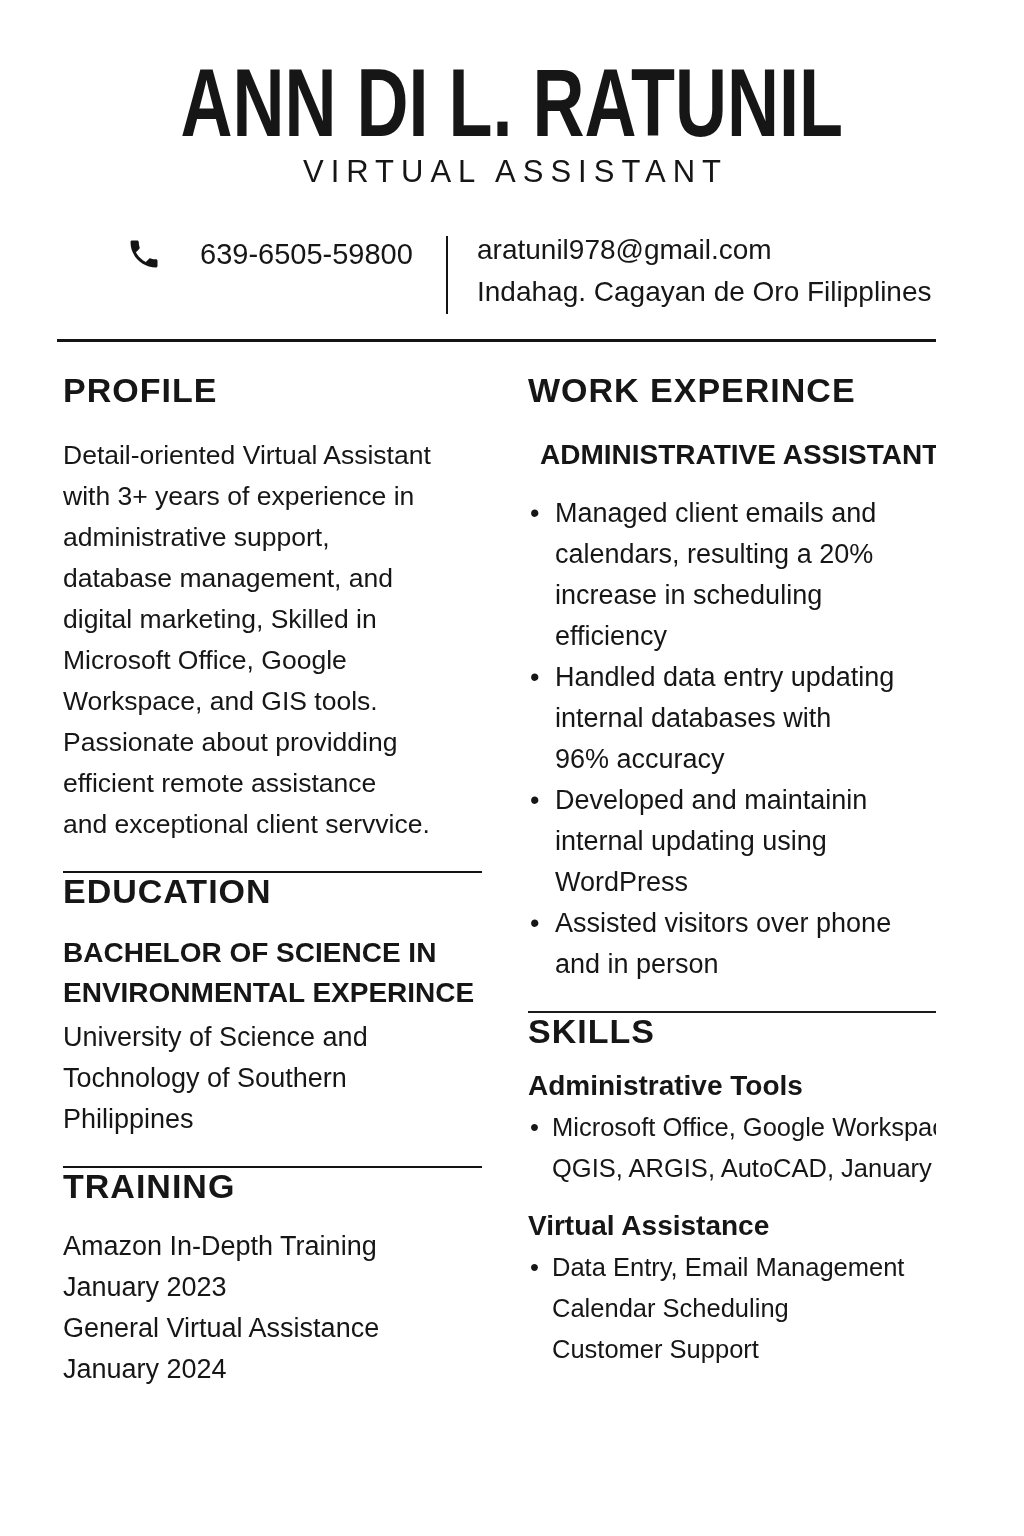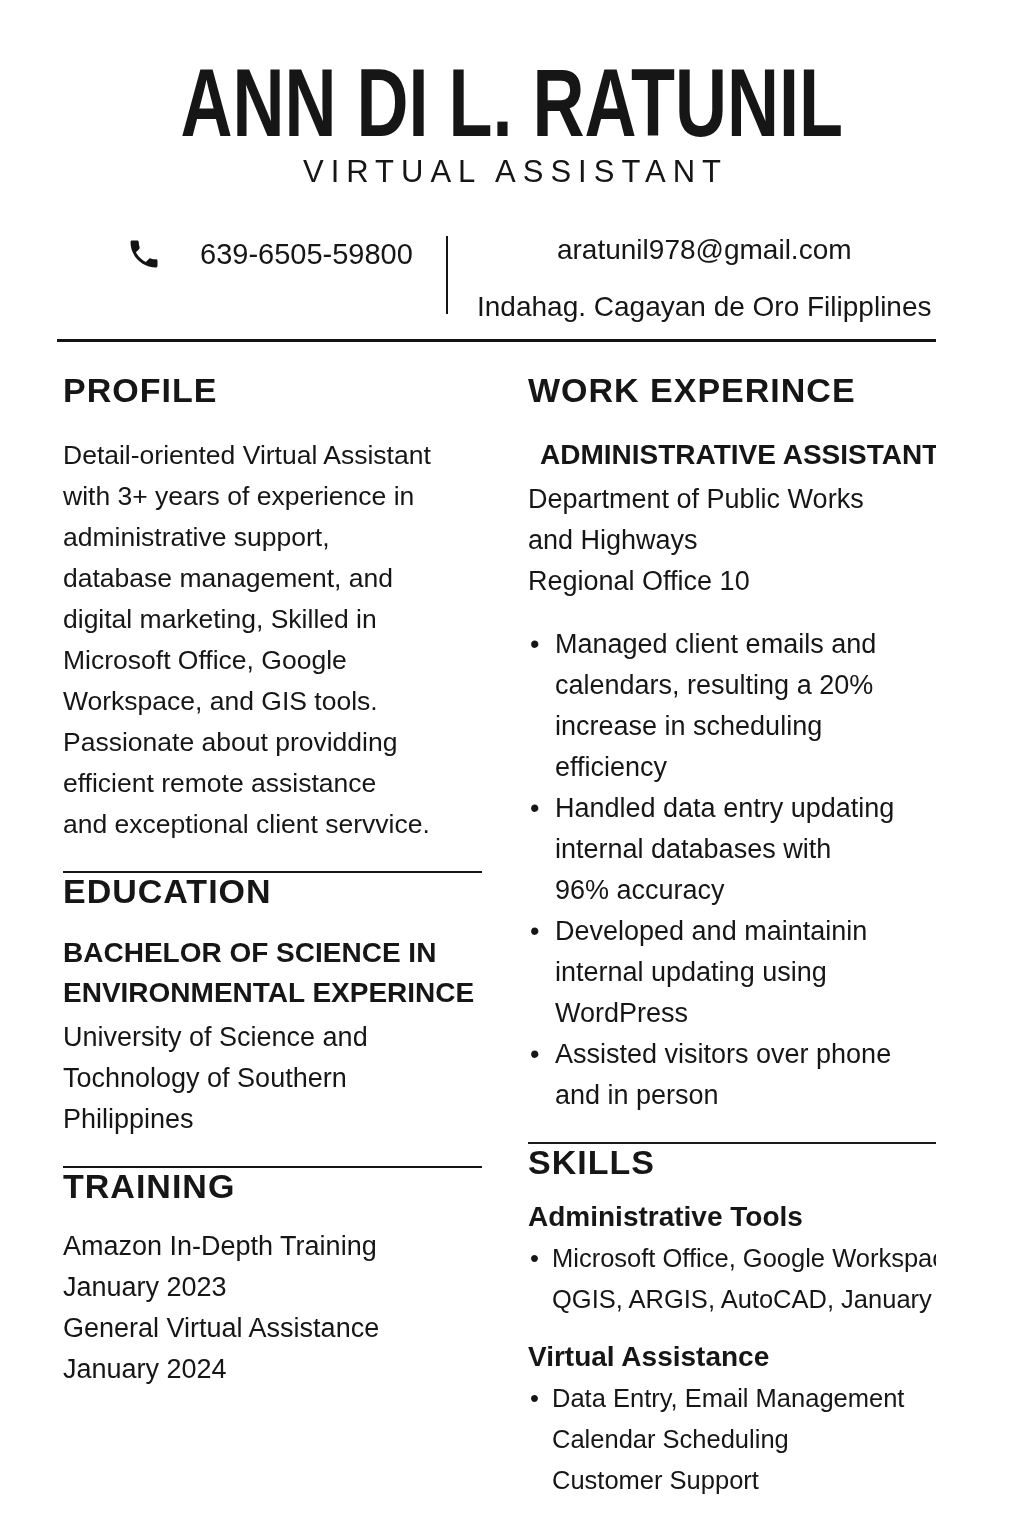--- a/index.html
+++ b/index.html
@@ -22,21 +22,21 @@
     position: absolute; top: 152px; left: 0; width: 1024px;
     text-align: center; font-size: 31px; line-height: 40px;
     letter-spacing: 7px; text-indent: 7px; font-weight: 400;
   }
 
   .contact { position: absolute; top: 234px; left: 126px; display: flex; align-items: flex-start; }
   .phone-group { display: flex; align-items: center; gap: 38px; width: 320px; margin-top: 2px; }
   .phone-icon { width: 36px; height: 36px; flex: 0 0 auto; }
   .phone-number { font-size: 29px; line-height: 34px; }
   .contact-divider { width: 2px; height: 78px; background: #141414; margin: 2px 0 0 0; }
-  .contact-right { display: flex; flex-direction: column; gap: 26px; margin-left: 29px; align-items: center; }
+  .contact-right { display: flex; flex-direction: column; gap: 11px; margin-left: 29px; }
   .contact-right .line { font-size: 28px; line-height: 31px; }
 
   .rule-top { position: absolute; left: 57px; top: 339px; width: 908px; height: 3px; background: #141414; }
 
   
   .col { position: absolute; top: 372px; }
   .col-left  { left: 63px;  width: 419px; }
   .col-right { left: 528px; width: 437px; }
 
   h2.section {
@@ -124,23 +124,20 @@
     <h2 class="section mt">TRAINING</h2>
     <p class="training-body pre">Amazon In-Depth Training
 January 2023
 General Virtual Assistance
 January 2024</p>
   </div>
 
   <div class="col col-right">
     <h2 class="section">WORK EXPERINCE</h2>
     <h3 class="subhead">ADMINISTRATIVE ASSISTANT II</h3>
-    <p class="employer pre">Department of Public Works
-and Highways
-Regional Office 10</p>
 
     <ul class="bullets">
       <li class="pre">Managed client emails and
 calendars, resulting a 20%
 increase in scheduling
 efficiency</li>
       <li class="pre">Handled data entry updating
 internal databases with
 96% accuracy</li>
       <li class="pre">Developed and maintainin

